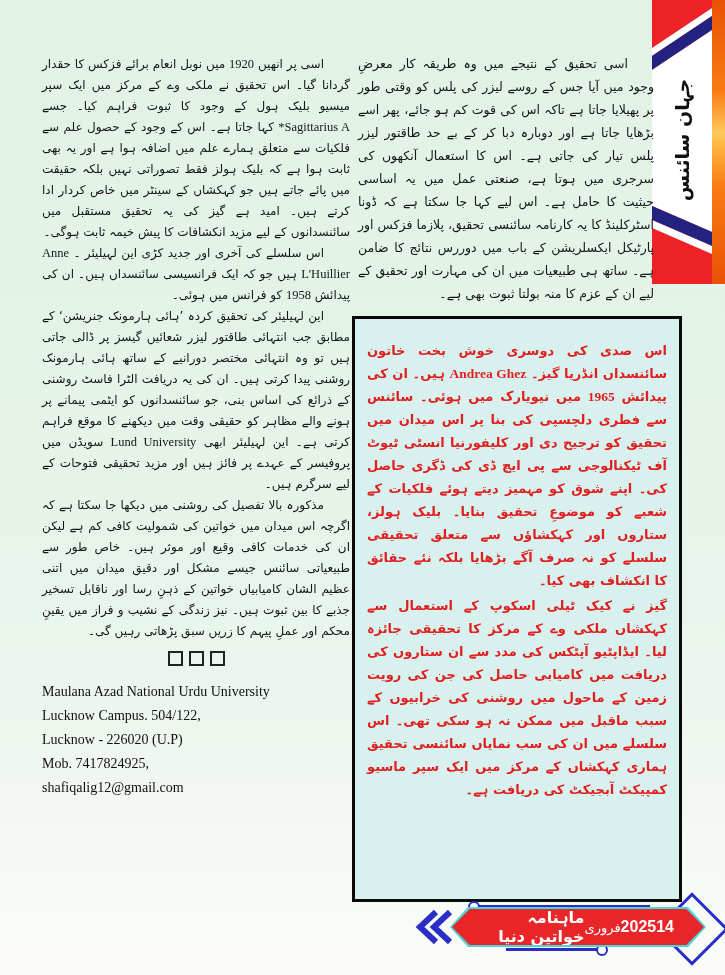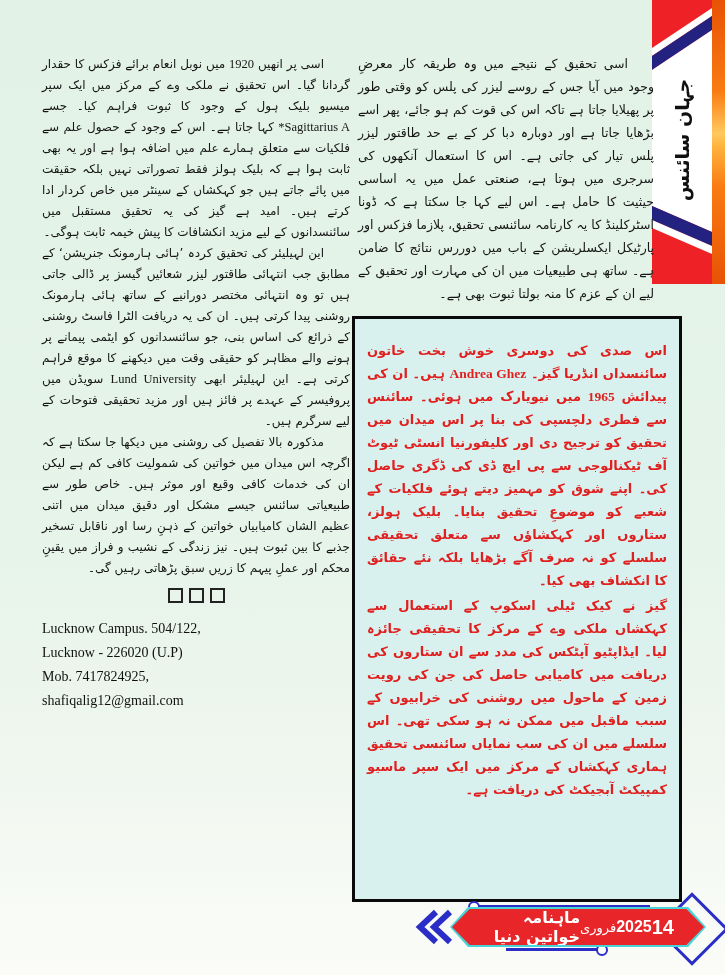--- a/index.html
+++ b/index.html
@@ -64,21 +64,21 @@
     border-radius:50%;background:#fff;}
   .ring-top{left:58px;top:5px;}
   .ring-bottom{left:186px;top:48px;}
   .banner-wrap{position:absolute;left:42px;right:18px;top:13px;height:36px;}
   .banner-cyan{position:absolute;inset:-2px;background:#49d4d8;
     clip-path:polygon(0% 50%,7% 0%,93% 0%,100% 50%,93% 100%,7% 100%);}
   .banner-red{position:absolute;inset:0;background:#e8262a;
     clip-path:polygon(0% 50%,7% 0%,93% 0%,100% 50%,93% 100%,7% 100%);
     display:flex;align-items:center;justify-content:space-between;
     direction:rtl;padding:0 30px 0 22px;box-sizing:border-box;color:#ffffff;}
-  .banner-red .pg{font-family:"Liberation Sans",sans-serif;font-weight:700;font-size:20px;}
+  .banner-red .pg{font-family:"Liberation Sans",sans-serif;font-weight:700;font-size:16px;}
   .banner-red .yr{font-family:"Liberation Sans",sans-serif;font-weight:700;font-size:16px;}
   .banner-red .mo{font-size:13px;font-weight:400;}
   .banner-red .mag{font-size:16px;font-weight:700;}
   .chevrons{position:absolute;left:2px;top:13px;}
 </style>
 </head>
 <body>
 
 <div class="page">
 
@@ -99,28 +99,30 @@
 
   <p class="urdu right-para"><span>اسی تحقیق کے نتیجے میں وہ طریقہ کار معرضِ وجود میں آیا جس کے روسے لیزر کی پلس کو وقتی طور پر پھیلایا جاتا ہے تاکہ اس کی قوت کم ہو جائے، پھر اسے بڑھایا جاتا ہے اور دوبارہ دبا کر کے بے حد طاقتور لیزر پلس تیار کی جاتی ہے۔ اس کا استعمال آنکھوں کی سرجری میں ہوتا ہے، صنعتی عمل میں یہ اساسی حیثیت کا حامل ہے۔ اس لیے کہا جا سکتا ہے کہ ڈونا اسٹرکلینڈ کا یہ کارنامہ سائنسی تحقیق، پلازما فزکس اور پارٹیکل ایکسلریشن کے باب میں دوررس نتائج کا ضامن ہے۔ ساتھ ہی طبیعیات میں ان کی مہارت اور تحقیق کے لیے ان کے عزم کا منہ بولتا ثبوت بھی ہے۔</span></p>
 
   <div class="highlight-box">
     <p><span>اس صدی کی دوسری خوش بخت خاتون سائنسداں انڈریا گیز۔ </span><span class="box-latin">Andrea Ghez</span><span> ہیں۔ ان کی پیدائش </span><span class="box-latin">1965</span><span> میں نیویارک میں ہوئی۔ سائنس سے فطری دلچسپی کی بنا پر اس میدان میں تحقیق کو ترجیح دی اور کلیفورنیا انسٹی ٹیوٹ آف ٹیکنالوجی سے پی ایچ ڈی کی ڈگری حاصل کی۔ اپنے شوق کو مہمیز دیتے ہوئے فلکیات کے شعبے کو موضوعِ تحقیق بنایا۔ بلیک ہولز، ستاروں اور کہکشاؤں سے متعلق تحقیقی سلسلے کو نہ صرف آگے بڑھایا بلکہ نئے حقائق کا انکشاف بھی کیا۔</span></p>
     <p><span>گیز نے کیک ٹیلی اسکوپ کے استعمال سے کہکشاں ملکی وے کے مرکز کا تحقیقی جائزہ لیا۔ ایڈاپٹیو آپٹکس کی مدد سے ان ستاروں کی دریافت میں کامیابی حاصل کی جن کی رویت زمین کے ماحول میں روشنی کی خرابیوں کے سبب ماقبل میں ممکن نہ ہو سکی تھی۔ اس سلسلے میں ان کی سب نمایاں سائنسی تحقیق ہماری کہکشاں کے مرکز میں ایک سپر ماسیو کمپیکٹ آبجیکٹ کی دریافت ہے۔</span></p>
   </div>
 
   <div class="left-col">
     <p class="urdu"><span>اسی پر انھیں </span><span class="latin">1920</span><span> میں نوبل انعام برائے فزکس کا حقدار گردانا گیا۔ اس تحقیق نے ملکی وے کے مرکز میں ایک سپر میسیو بلیک ہول کے وجود کا ثبوت فراہم کیا۔ جسے </span><span class="latin">Sagittarius A*</span><span> کہا جاتا ہے۔ اس کے وجود کے حصول علم سے فلکیات سے متعلق ہمارے علم میں اضافہ ہوا ہے اور یہ بھی ثابت ہوا ہے کہ بلیک ہولز فقط تصوراتی نہیں بلکہ حقیقت میں پائے جاتے ہیں جو کہکشاں کے سینٹر میں خاص کردار ادا کرتے ہیں۔ امید ہے گیز کی یہ تحقیق مستقبل میں سائنسدانوں کے لیے مزید انکشافات کا پیش خیمہ ثابت ہوگی۔</span></p>
+    <p class="urdu"><span>اس سلسلے کی آخری اور جدید کڑی این لہیلیئر ۔ </span><span class="latin">Anne L'Huillier</span><span> ہیں جو کہ ایک فرانسیسی سائنسداں ہیں۔ ان کی پیدائش </span><span class="latin">1958</span><span> کو فرانس میں ہوئی۔</span></p>
     <p class="urdu"><span>این لہیلیئر کی تحقیق کردہ ’ہائی ہارمونک جنریشن‘ کے مطابق جب انتہائی طاقتور لیزر شعائیں گیسز پر ڈالی جاتی ہیں تو وہ انتہائی مختصر دورانیے کے ساتھ ہائی ہارمونک روشنی پیدا کرتی ہیں۔ ان کی یہ دریافت الٹرا فاسٹ روشنی کے ذرائع کی اساس بنی، جو سائنسدانوں کو ایٹمی پیمانے پر ہونے والے مظاہر کو حقیقی وقت میں دیکھنے کا موقع فراہم کرتی ہے۔ این لہیلیئر ابھی </span><span class="latin">Lund University</span><span> سویڈن میں پروفیسر کے عہدے پر فائز ہیں اور مزید تحقیقی فتوحات کے لیے سرگرم ہیں۔</span></p>
     <p class="urdu"><span>مذکورہ بالا تفصیل کی روشنی میں دیکھا جا سکتا ہے کہ اگرچہ اس میدان میں خواتین کی شمولیت کافی کم ہے لیکن ان کی خدمات کافی وقیع اور موثر ہیں۔ خاص طور سے طبیعیاتی سائنس جیسے مشکل اور دقیق میدان میں اتنی عظیم الشان کامیابیاں خواتین کے ذہنِ رسا اور ناقابل تسخیر جذبے کا بین ثبوت ہیں۔ نیز زندگی کے نشیب و فراز میں یقینِ محکم اور عملِ پیہم کا زریں سبق پڑھاتی رہیں گی۔</span></p>
 
     <div class="end-marks">
       <span class="end-square"></span><span class="end-square"></span><span class="end-square"></span>
     </div>
 
     <div class="author">
+      <div>Maulana Azad National Urdu University</div>
       <div>Lucknow Campus. 504/122,</div>
       <div>Lucknow - 226020 (U.P)</div>
       <div>Mob. 7417824925,</div>
       <div>shafiqalig12@gmail.com</div>
     </div>
   </div>
 
   <div class="footer">
     <div class="diamond"></div>
     <div class="line line-top"></div>

